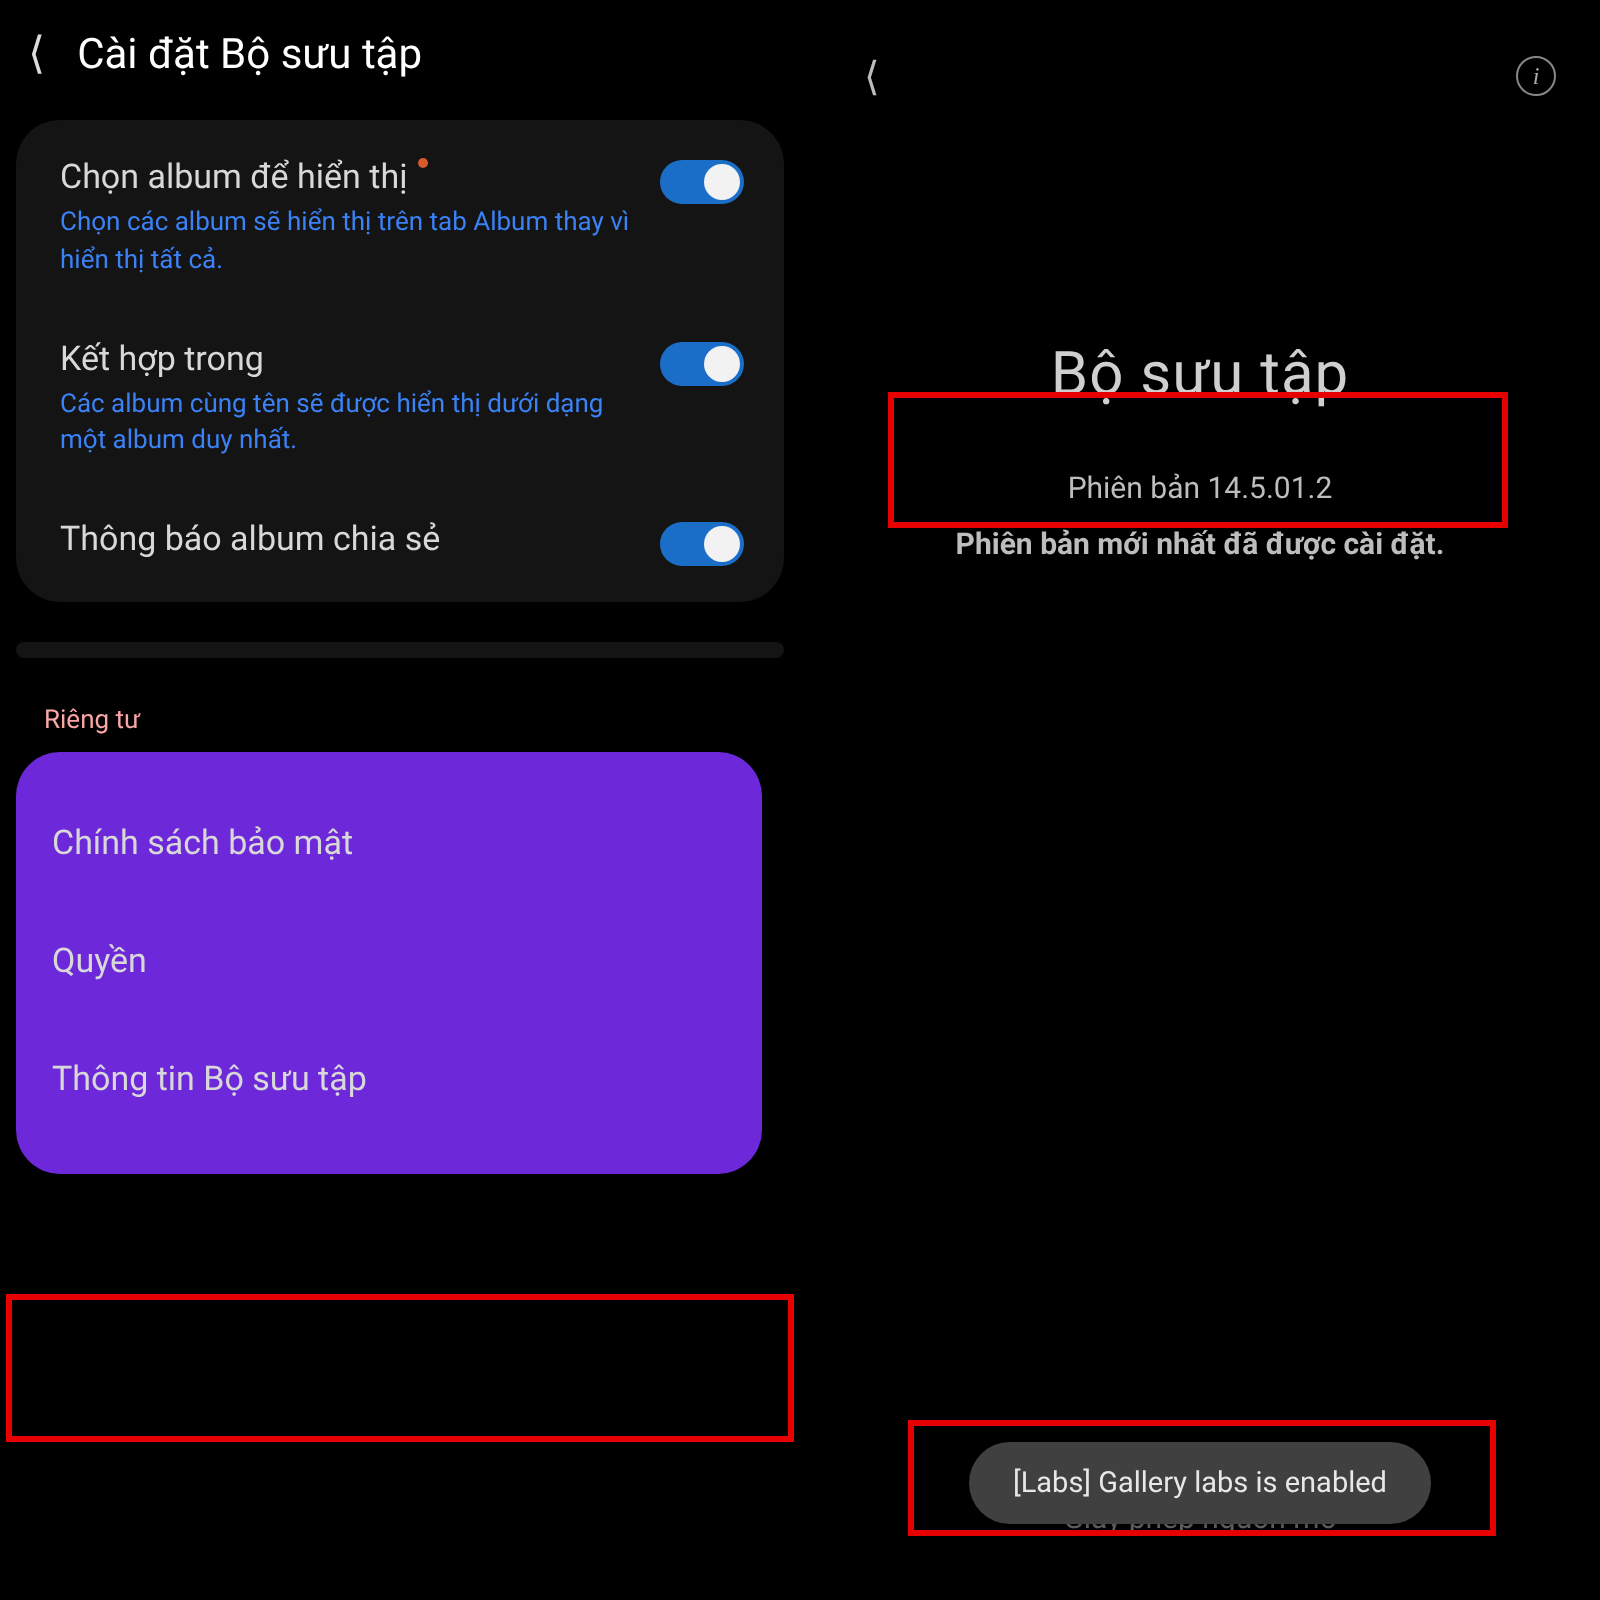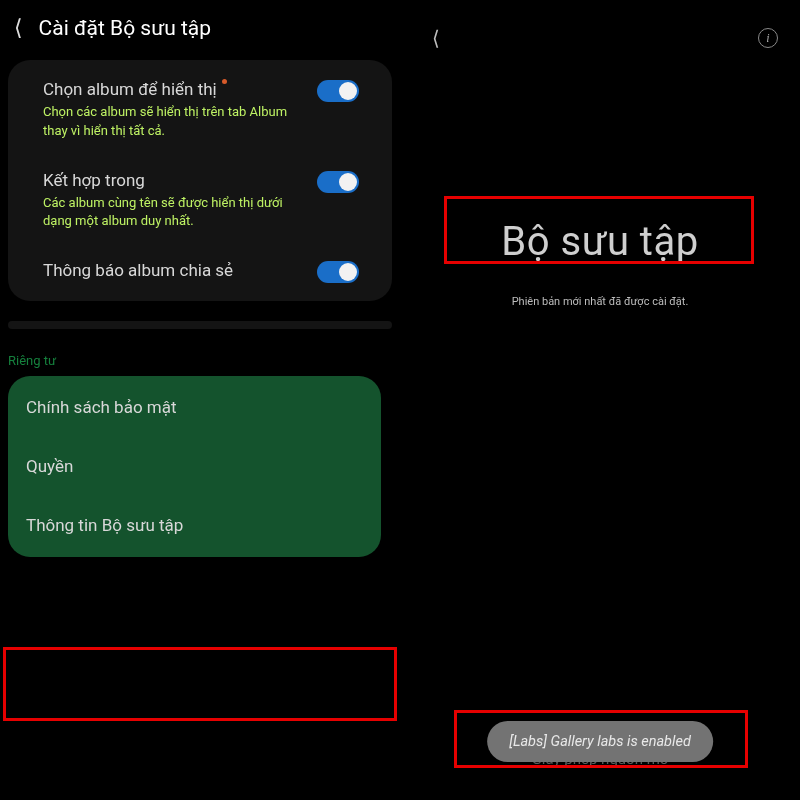--- a/index.html
+++ b/index.html
@@ -8,61 +8,61 @@
 
   .pane { width: 400px; height: 800px; background: #000; position: relative; }
 
   
   .l-header {
     display: flex; align-items: center; padding: 16px 16px 12px 14px;
   }
   .back-arrow { color: #ddd; font-size: 22px; margin-right: 16px; line-height: 1; }
   .l-title { font-size: 21px; font-weight: 400; color: #ffffff; }
 
-  .group { margin: 8px 8px 20px 8px; background: #141414; border-radius: 22px; padding: 4px 17px; }
+  .group { margin: 8px 8px 20px 8px; background: #141414; border-radius: 22px; padding: 4px 4px; }
   .row { padding: 14px 16px 14px 18px; display: flex; align-items: flex-start; justify-content: space-between; gap: 10px; }
   .row-text { flex: 1; min-width: 0; }
   .row-title { font-size: 17px; color: #d8d8d8; line-height: 1.35; position: relative; display: inline-block; }
-  .row-sub { font-size: 13px; color: #bef264; line-height: 1.45; margin-top: 2px; }
+  .row-sub { font-size: 13px; color: #3b82f6; line-height: 1.45; margin-top: 2px; }
   .dot::after { content: ""; position: absolute; top: 1px; right: -10px; width: 5px; height: 5px; background: #d75a2a; border-radius: 50%; }
 
   .toggle { width: 42px; height: 22px; border-radius: 11px; position: relative; flex: 0 0 auto; margin-top: 2px; }
   .toggle.on { background: #1a6ec8; }
   .toggle.off { background: #4a4a4a; }
   .knob { position: absolute; top: 2px; width: 18px; height: 18px; border-radius: 50%; background: #f2f2f2; }
   .toggle.on .knob { right: 2px; }
   .toggle.off .knob { left: 2px; background: #cfcfcf; }
 
-  .section-label { font-size: 13px; color: #15803d; padding: 4px 22px 8px 8px; }
+  .section-label { font-size: 13px; color: #fca5a5; padding: 4px 22px 8px 22px; }
 
-  .group2 { margin: 0 19px 0 8px; background: #14532d; border-radius: 22px; padding: 2px 0; }
+  .group2 { margin: 0 19px 0 8px; background: #6d28d9; border-radius: 22px; padding: 17px 0; }
   .group2 .row { padding: 18px 18px; }
   .group2 .row-title { font-size: 17px; color: #d8d8d8; }
 
   .hl { position: absolute; border: 3px solid #e60000; pointer-events: none; }
   .hl-left { left: 3px; top: 647px; width: 394px; height: 74px; }
 
   
   .r-header { display: flex; align-items: center; justify-content: space-between; padding: 26px 22px 8px 32px; }
   .r-back { color: #bdbdbd; font-size: 20px; }
   .r-info { width: 20px; height: 20px; border: 1.6px solid #888; border-radius: 50%; display: flex; align-items: center; justify-content: center; font-size: 12px; color: #aaa; font-style: italic; font-family: Georgia, serif; }
 
   .r-center { text-align: center; padding: 112px 16px 0 16px; }
-  .r-title { font-size: 40px; color: #cfcfcf; font-weight: 400; letter-spacing: 0.5px; margin-top: 48px; }
+  .r-title { font-size: 30px; color: #cfcfcf; font-weight: 400; letter-spacing: 0.5px; }
 
   .r-version-wrap { margin: 22px auto 0 auto; text-align: center; padding: 8px 0; width: 300px; }
   .r-version { font-size: 15px; color: #bdbdbd; margin-bottom: 10px; }
-  .r-latest { font-size: 11px; color: #bdbdbd; }
+  .r-latest { font-size: 15px; color: #bdbdbd; font-weight: bold; }
 
   .hl-right-top { left: 444px; top: 196px; width: 310px; height: 68px; }
 
   .r-footer { position: absolute; bottom: 26px; left: 0; right: 0; text-align: center; }
   .r-footer-line { font-size: 15px; color: #8a8a8a; line-height: 2; }
 
-  .toast { position: absolute; left: 50%; transform: translateX(-50%); bottom: 38px; background: #737373; color: #e8e8e8; padding: 12px 22px; border-radius: 24px; font-size: 14.5px; white-space: nowrap; box-shadow: 0 2px 10px rgba(0,0,0,0.6); font-style: italic; }
+  .toast { position: absolute; left: 50%; transform: translateX(-50%); bottom: 38px; background: #404040; color: #e8e8e8; padding: 12px 22px; border-radius: 24px; font-size: 14.5px; white-space: nowrap; box-shadow: 0 2px 10px rgba(0,0,0,0.6); }
 
   .hl-right-bot { left: 454px; top: 710px; width: 294px; height: 58px; }
 </style>
 </head>
 <body>
 
 <div class="pane">
   <div class="l-header">
     <span class="back-arrow">⟨</span>
     <span class="l-title">Cài đặt Bộ sưu tập</span>
@@ -117,20 +117,21 @@
 
 <div class="pane">
   <div class="r-header">
     <span class="r-back">⟨</span>
     <span class="r-info">i</span>
   </div>
 
   <div class="r-center">
     <div class="r-title">Bộ sưu tập</div>
     <div class="r-version-wrap">
+      <div class="r-version">Phiên bản 14.5.01.2</div>
       <div class="r-latest">Phiên bản mới nhất đã được cài đặt.</div>
     </div>
   </div>
 
   <div class="r-footer">
     <div class="r-footer-line">Điều khoản và điều kiện</div>
     <div class="r-footer-line">Giấy phép nguồn mở</div>
   </div>
 
   <div class="toast">[Labs] Gallery labs is enabled</div>

